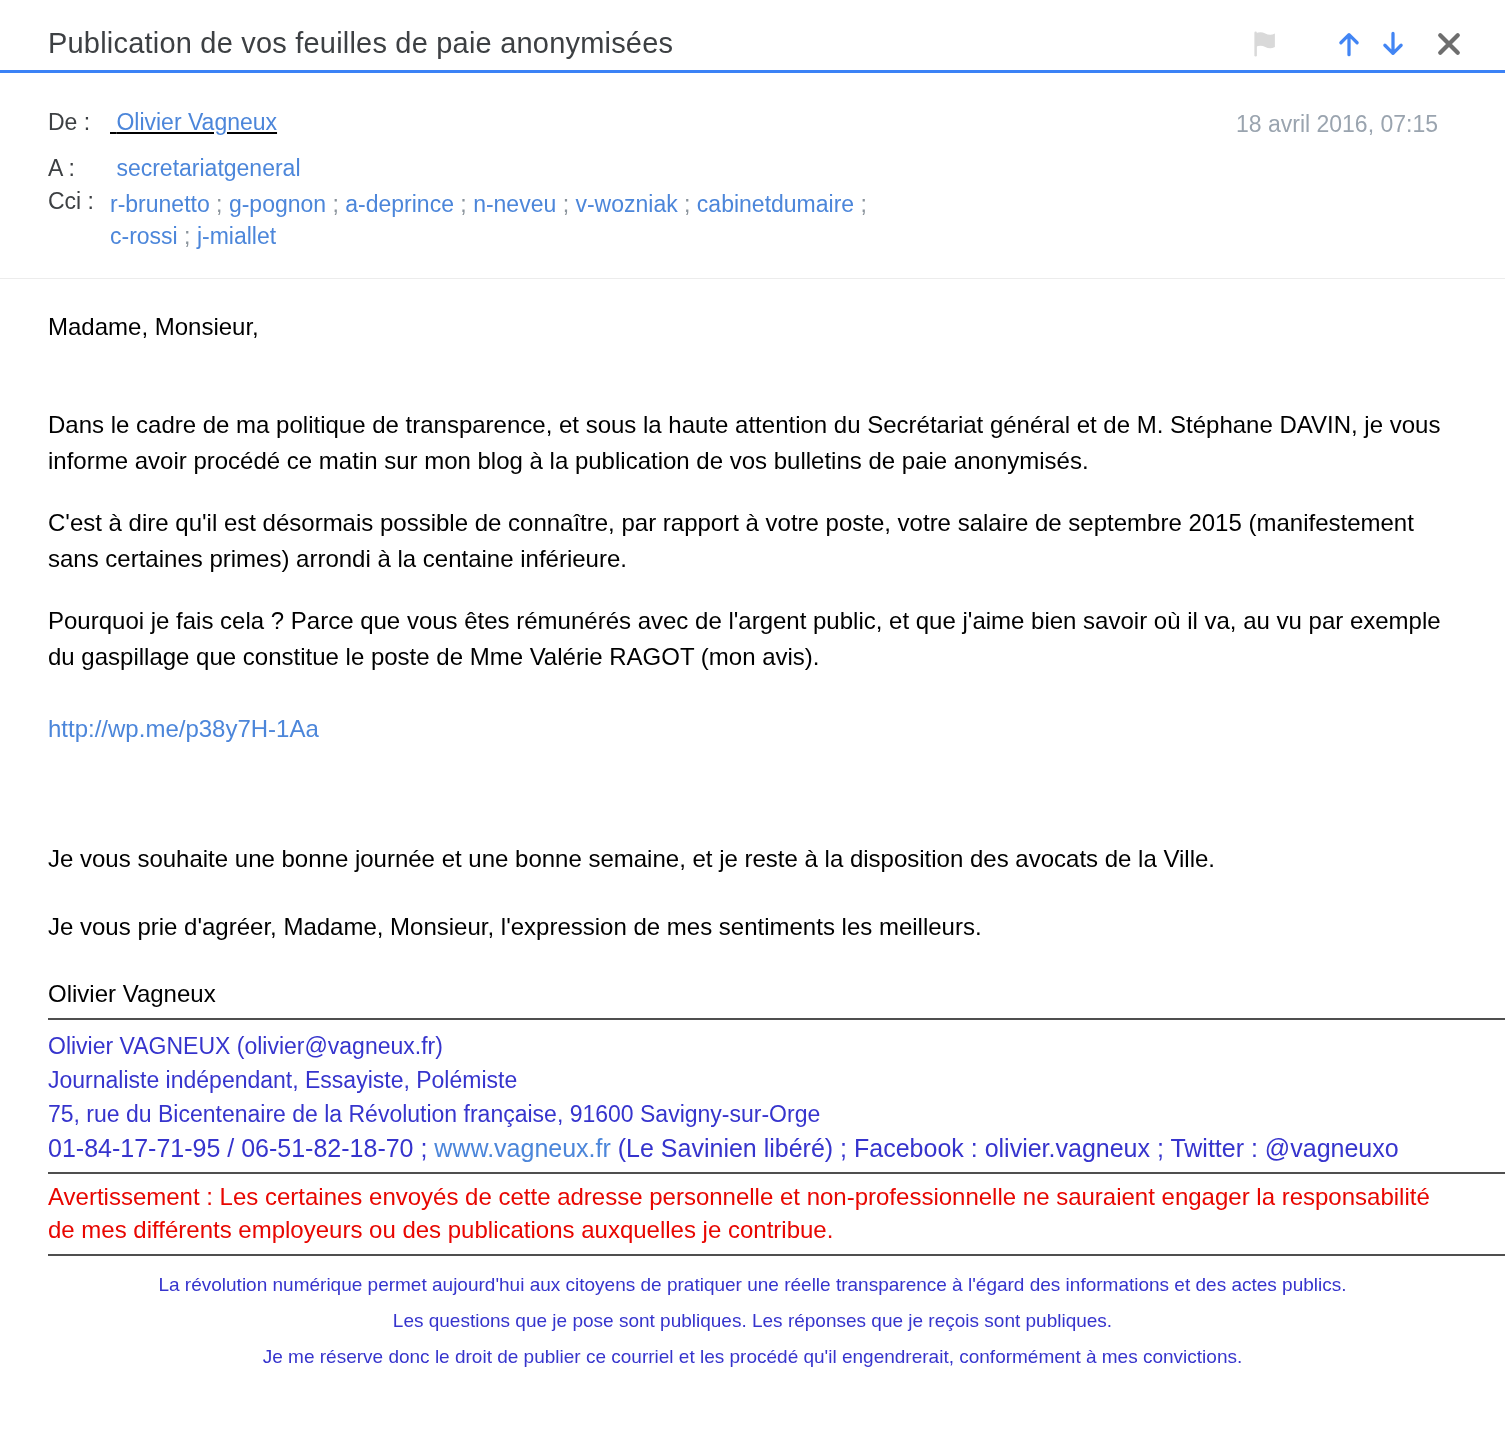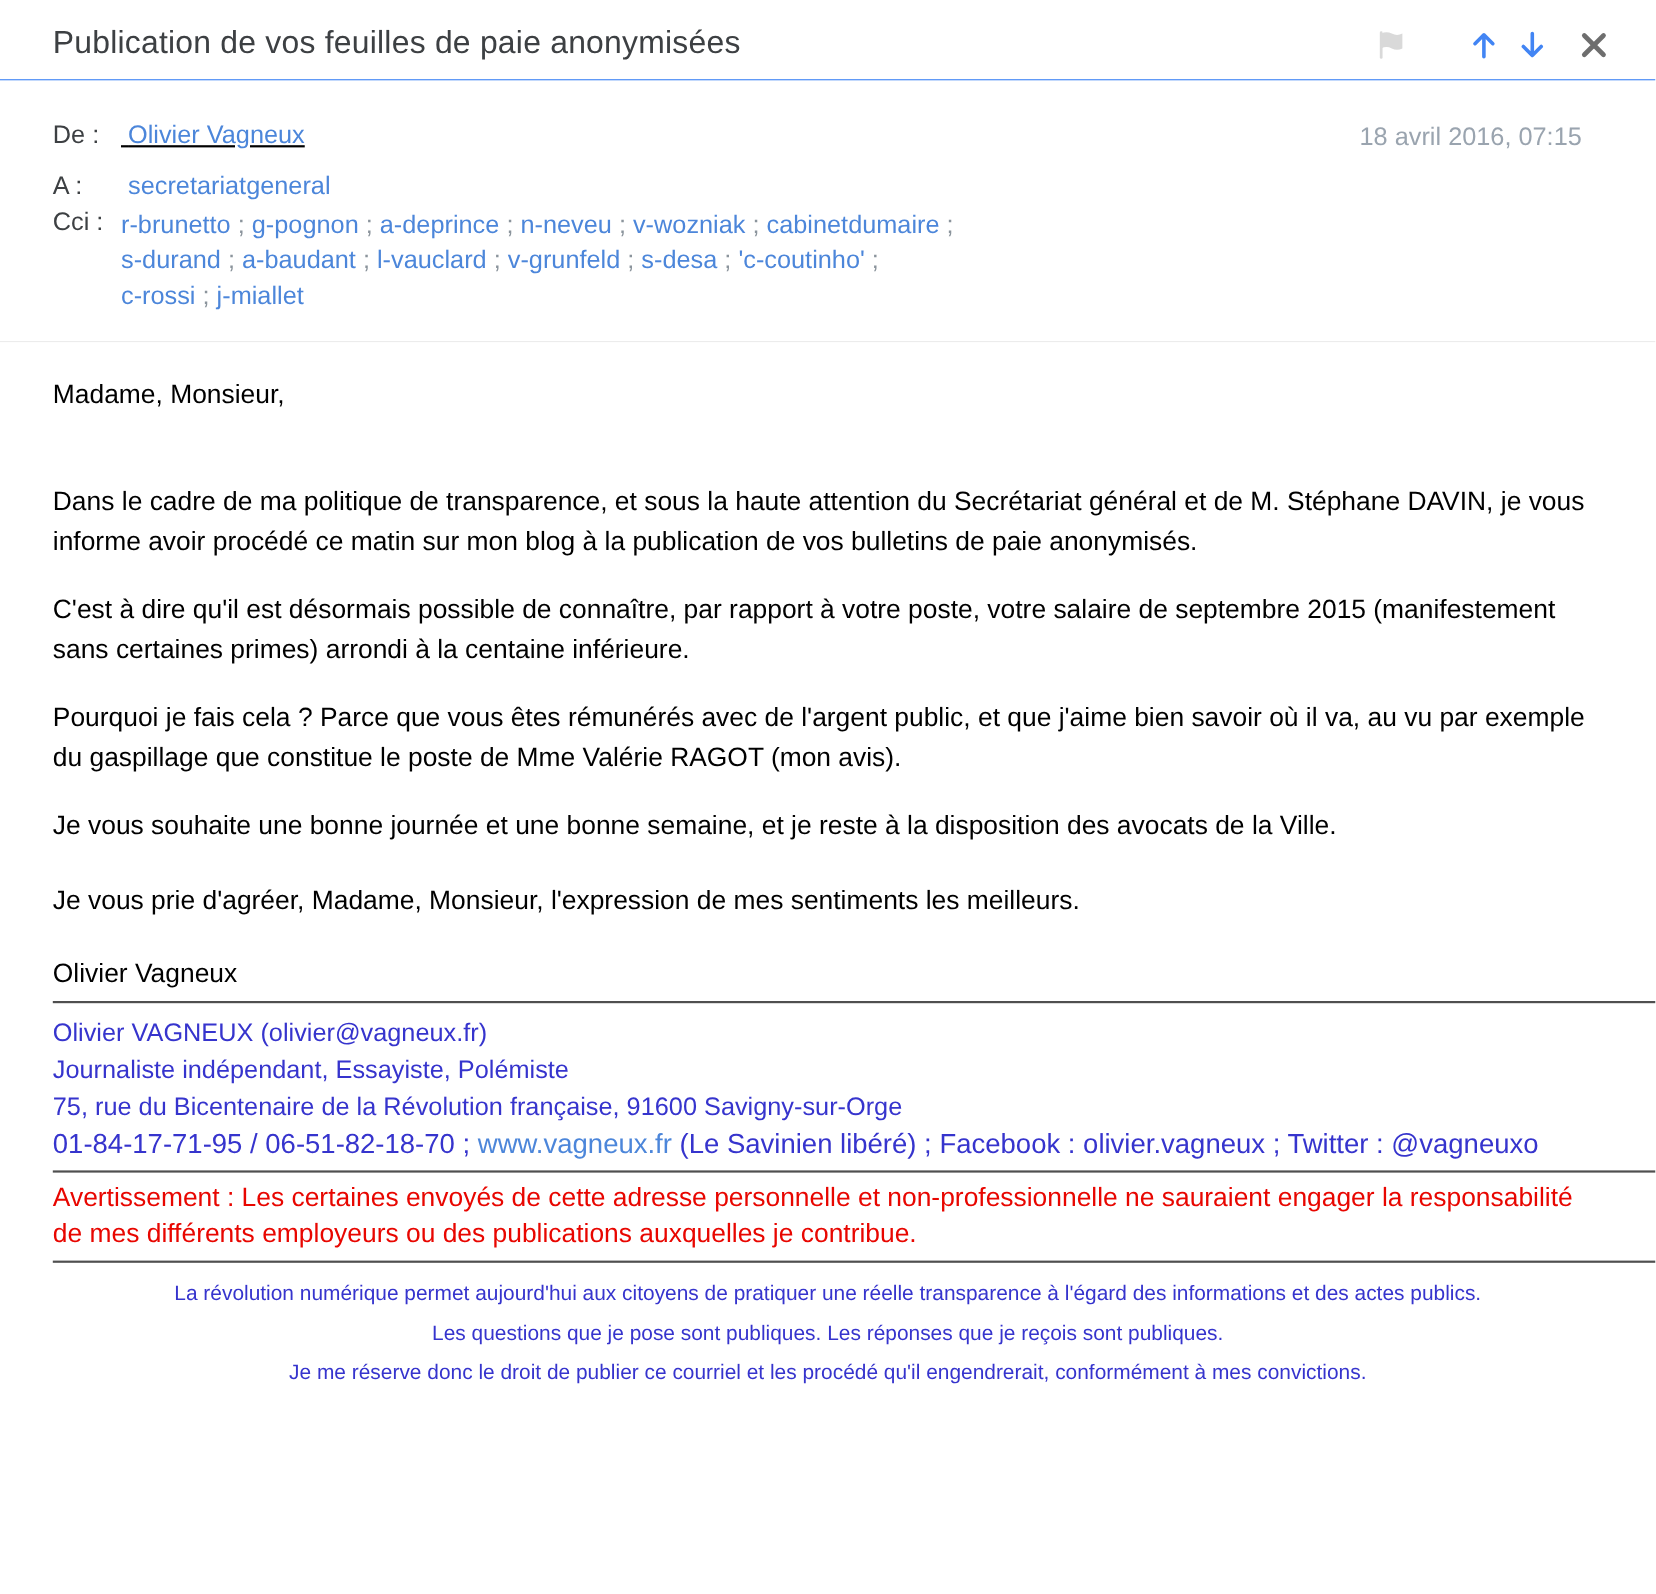--- a/index.html
+++ b/index.html
@@ -5,23 +5,23 @@
   * { box-sizing: border-box; margin: 0; padding: 0; }
   html, body { background: #ffffff; }
   body {
     width: 1505px; height: 1449px; overflow: hidden;
     font-family: "Liberation Sans", sans-serif;
     color: #000;
   }
 
   
   .titlebar {
-    display: flex; justify-content: space-between; align-items: flex-end;
-    padding: 16px 41px 16px 48px; height: 73px;
-    border-bottom: 1px solid #3b82f6;
+    display: flex; justify-content: space-between; align-items: center;
+    padding: 16px 41px 0 48px; height: 73px;
+    border-bottom: 3px solid #3b82f6;
   }
   .subject {
     font-size: 29px; font-weight: 400; color: #3d4043; letter-spacing: .2px;
   }
   .actions { display: flex; align-items: center; margin-top: 2px; }
   .iconbtn { display: inline-flex; cursor: pointer; }
   .iconbtn.flag  { margin-right: 54px; }
   .iconbtn.up    { margin-right: 14px; }
   .iconbtn.down  { margin-right: 26px; }
 
@@ -111,33 +111,33 @@
   </div>
   <span class="msg-date">18 avril 2016, 07:15</span>
   <div class="row-to">
     <span class="label">A :</span>
     <span class="link">secretariatgeneral</span>
   </div>
   <div class="row-cc">
     <span class="label">Cci :</span>
     <div class="cc-values">
         <div><span class="link">r-brunetto</span><span class="sep"> ; </span><span class="link">g-pognon</span><span class="sep"> ; </span><span class="link">a-deprince</span><span class="sep"> ; </span><span class="link">n-neveu</span><span class="sep"> ; </span><span class="link">v-wozniak</span><span class="sep"> ; </span><span class="link">cabinetdumaire</span><span class="sep"> ;</span></div>
-        <div><span class="link">s-durand</span><span class="sep"> ; </span><span class="link">a-baudant</span><span class="sep"> ; </span><span class="link">l-vauclard</span><span class="sep"> ; </span><span class="link">v-grunfeld</span><span class="sep"> ; </span><span class="link">s-desa</span><span class="sep"> ; </span><span class="link">'c-coutinho'</span><span class="sep"> ;</span></div>
         <div><span class="link">c-rossi</span><span class="sep"> ; </span><span class="link">j-miallet</span></div>
       </div>
   </div>
 </div>
 
 <div class="bodytext">
   <p class="greeting">Madame, Monsieur,</p>
   <div>
       <p class="para">Dans le cadre de ma politique de transparence, et sous la haute attention du Secrétariat général et de M. Stéphane DAVIN, je vous informe avoir procédé ce matin sur mon blog à la publication de vos bulletins de paie anonymisés.</p>
       <p class="para">C'est à dire qu'il est désormais possible de connaître, par rapport à votre poste, votre salaire de septembre 2015 (manifestement sans certaines primes) arrondi à la centaine inférieure.</p>
       <p class="para">Pourquoi je fais cela ? Parce que vous êtes rémunérés avec de l'argent public, et que j'aime bien savoir où il va, au vu par exemple du gaspillage que constitue le poste de Mme Valérie RAGOT (mon avis).</p>
     </div>
+  <p class="linkline"><a class="link">http://wp.me/p38y7H-1Aa</a></p>
   <p class="closing1">Je vous souhaite une bonne journée et une bonne semaine, et je reste à la disposition des avocats de la Ville.</p>
   <p class="closing2">Je vous prie d'agréer, Madame, Monsieur, l'expression de mes sentiments les meilleurs.</p>
   <p class="signoff">Olivier Vagneux</p>
 </div>
 
 <hr class="rule">
 
 <div class="signature">
   <div class="sig-line">Olivier VAGNEUX (olivier@vagneux.fr)</div>
   <div class="sig-line">Journaliste indépendant, Essayiste, Polémiste</div>

